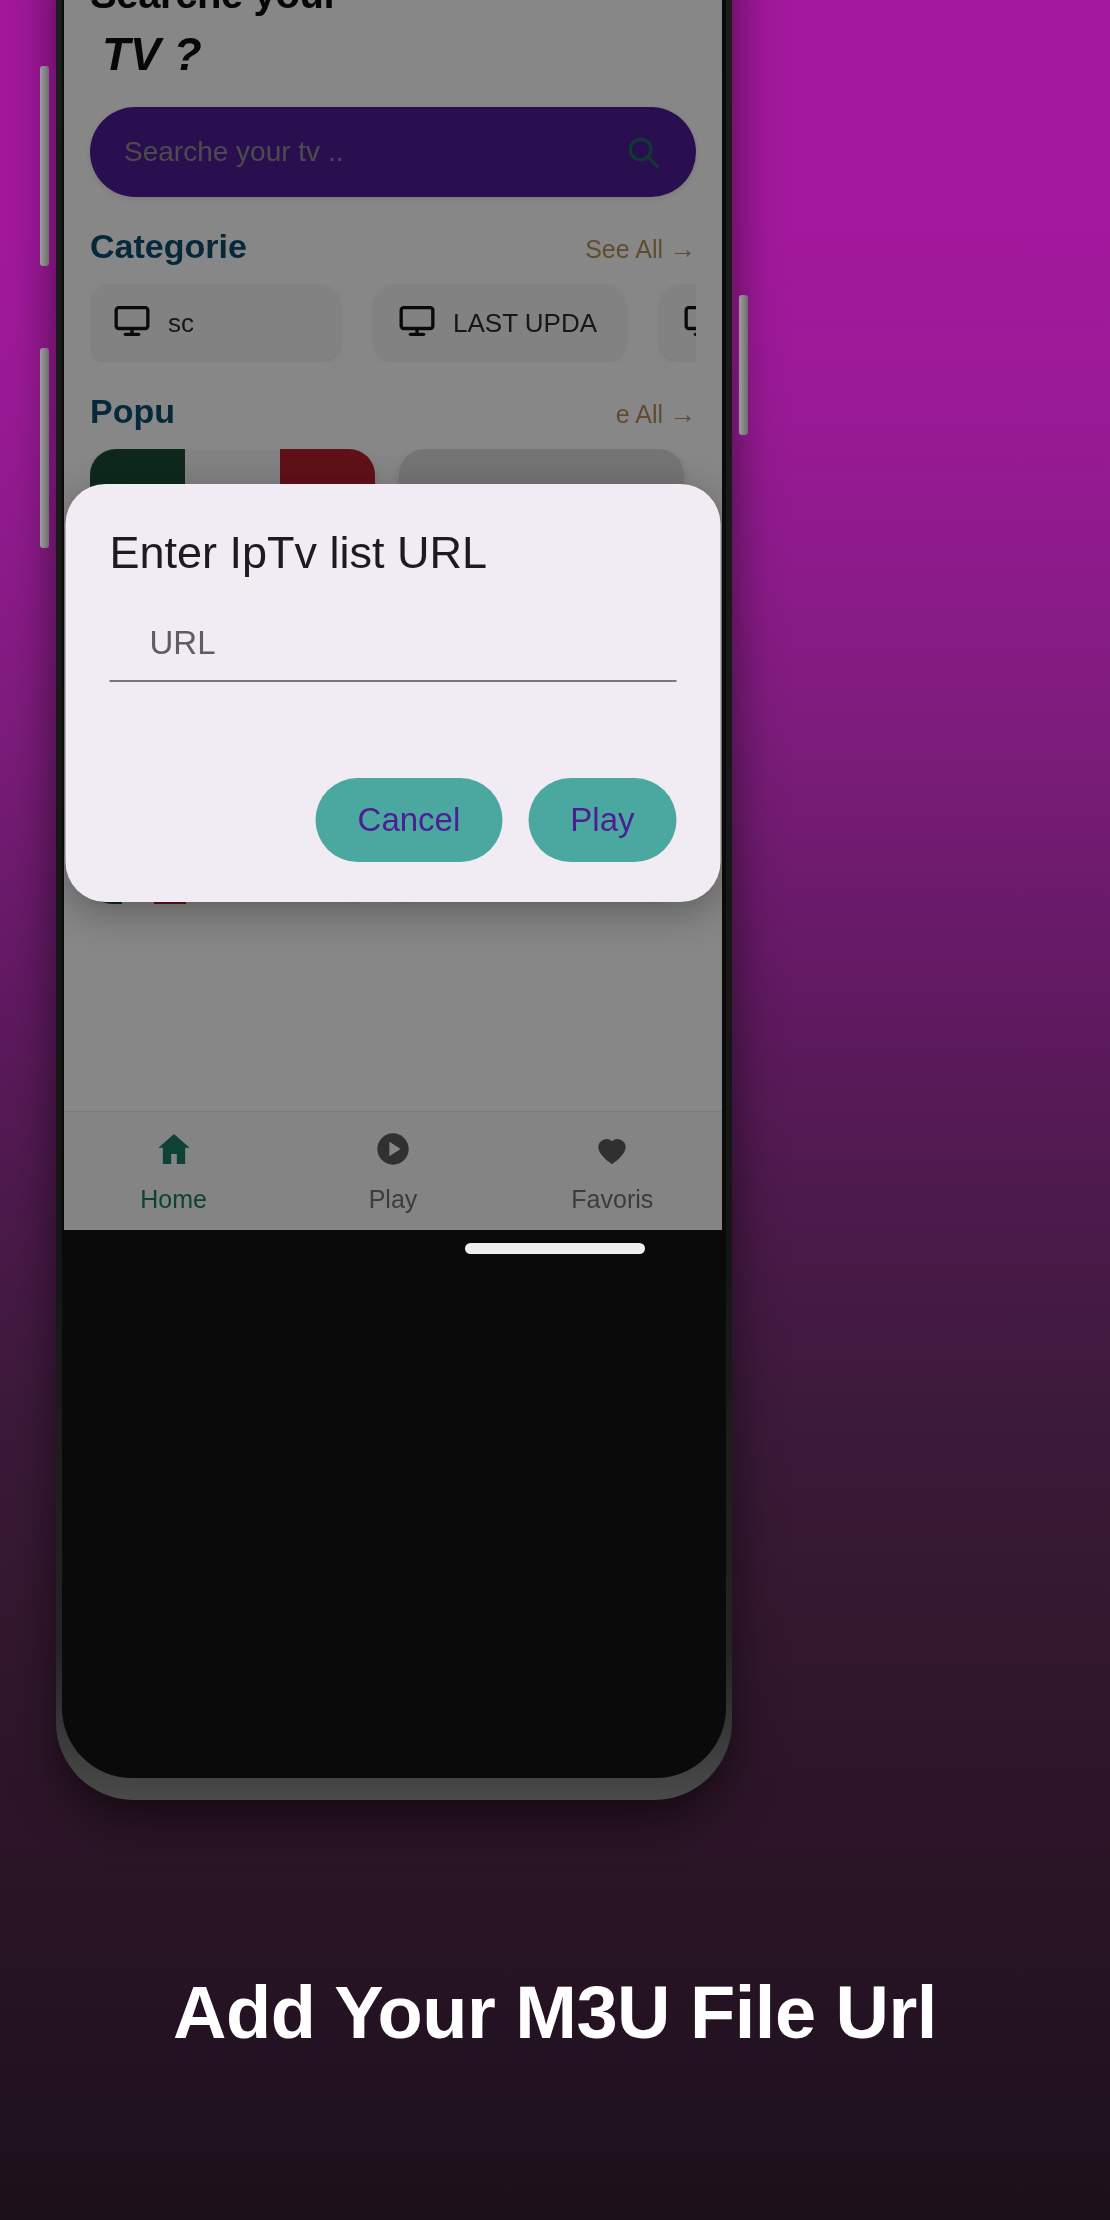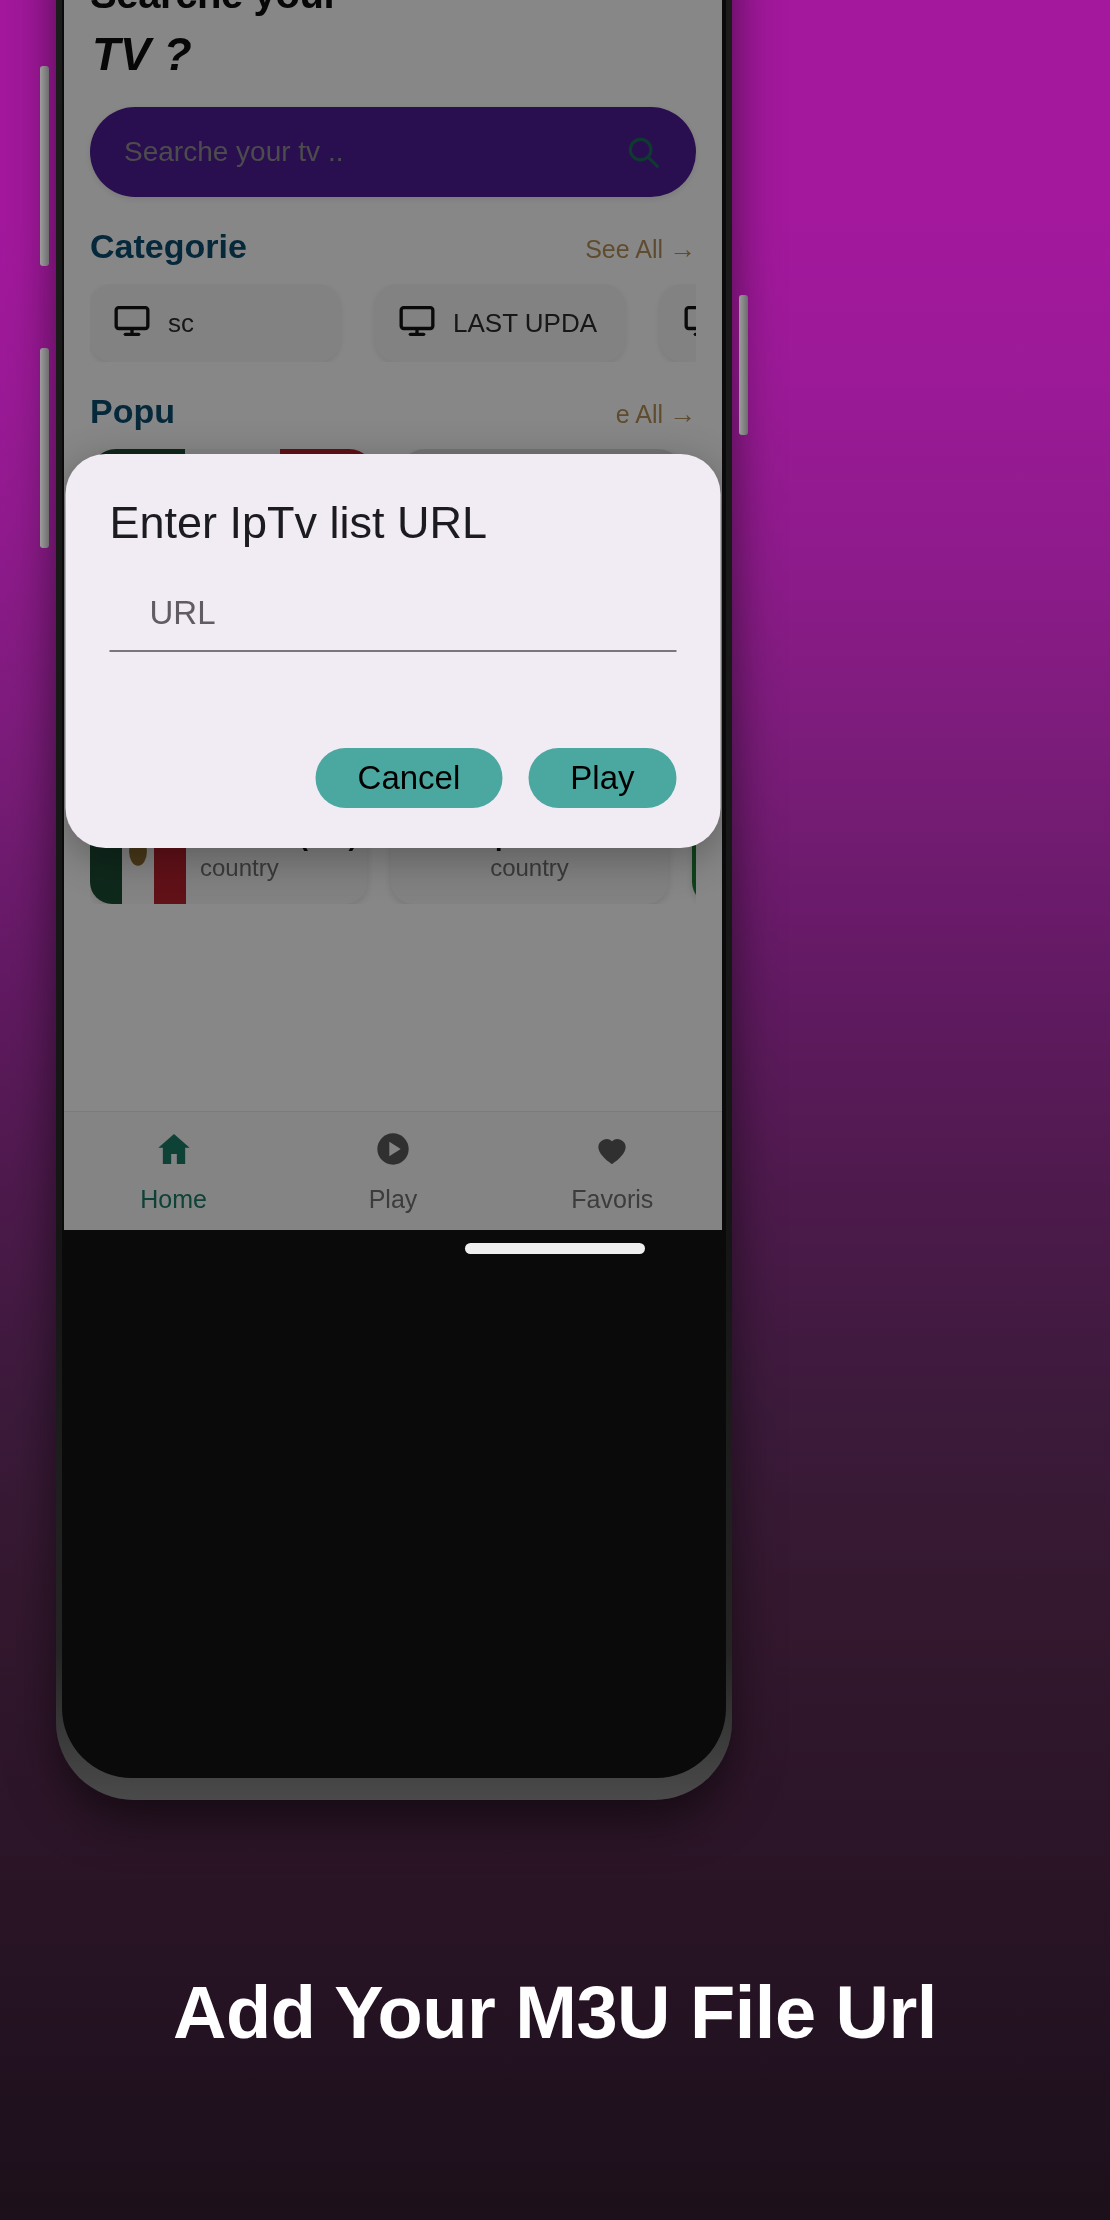--- a/index.html
+++ b/index.html
@@ -98,21 +98,21 @@
   }
 
   .hero-line1 {
     margin: 32px 0 0 0;
     font-size: 40px;
     font-weight: bold;
     color: #0d0d0d;
     letter-spacing: -0.4px;
   }
   .hero-line2 {
-    margin: 10px 0 0 2px;
+    margin: 10px 0 0 12px;
     font-size: 46px;
     font-weight: bold;
     font-style: italic;
     color: #0d0d0d;
   }
 
   .search-bar {
     margin-top: 26px;
     height: 90px;
     border-radius: 46px;
@@ -265,21 +265,21 @@
   }
   .nav-label { font-size: 25px; }
   .nav-item.active .nav-label { color: #1d7a66; }
   .nav-item.idle .nav-label { color: #6f6f6f; }
 
   
   #dialog {
     position: absolute;
     left: 50%;
     transform: translateX(-50%);
-    top: 514px;
+    top: 544px;
     width: 655px;
     background: #f1ebf3;
     border-radius: 40px;
     box-shadow: 0 10px 40px rgba(0,0,0,0.30);
     padding: 44px 44px 40px 44px;
     box-sizing: border-box;
     z-index: 40;
   }
   #dialog-title {
     font-size: 45px;
@@ -298,25 +298,25 @@
   }
   #dialog-actions {
     margin-top: 96px;
     display: flex;
     justify-content: flex-end;
     gap: 26px;
   }
   .dlg-btn {
     border: none;
     border-radius: 42px;
-    height: 60px;
+    height: 84px;
     padding: 0 42px;
     font-family: "Liberation Sans", sans-serif;
     font-size: 33px;
-    color: #000000;
+    color: #4c1d95;
     background: #4ba8a0;
     cursor: pointer;
   }
 
   
   #caption {
     position: absolute;
     left: 0;
     right: 0;
     top: 1970px;

